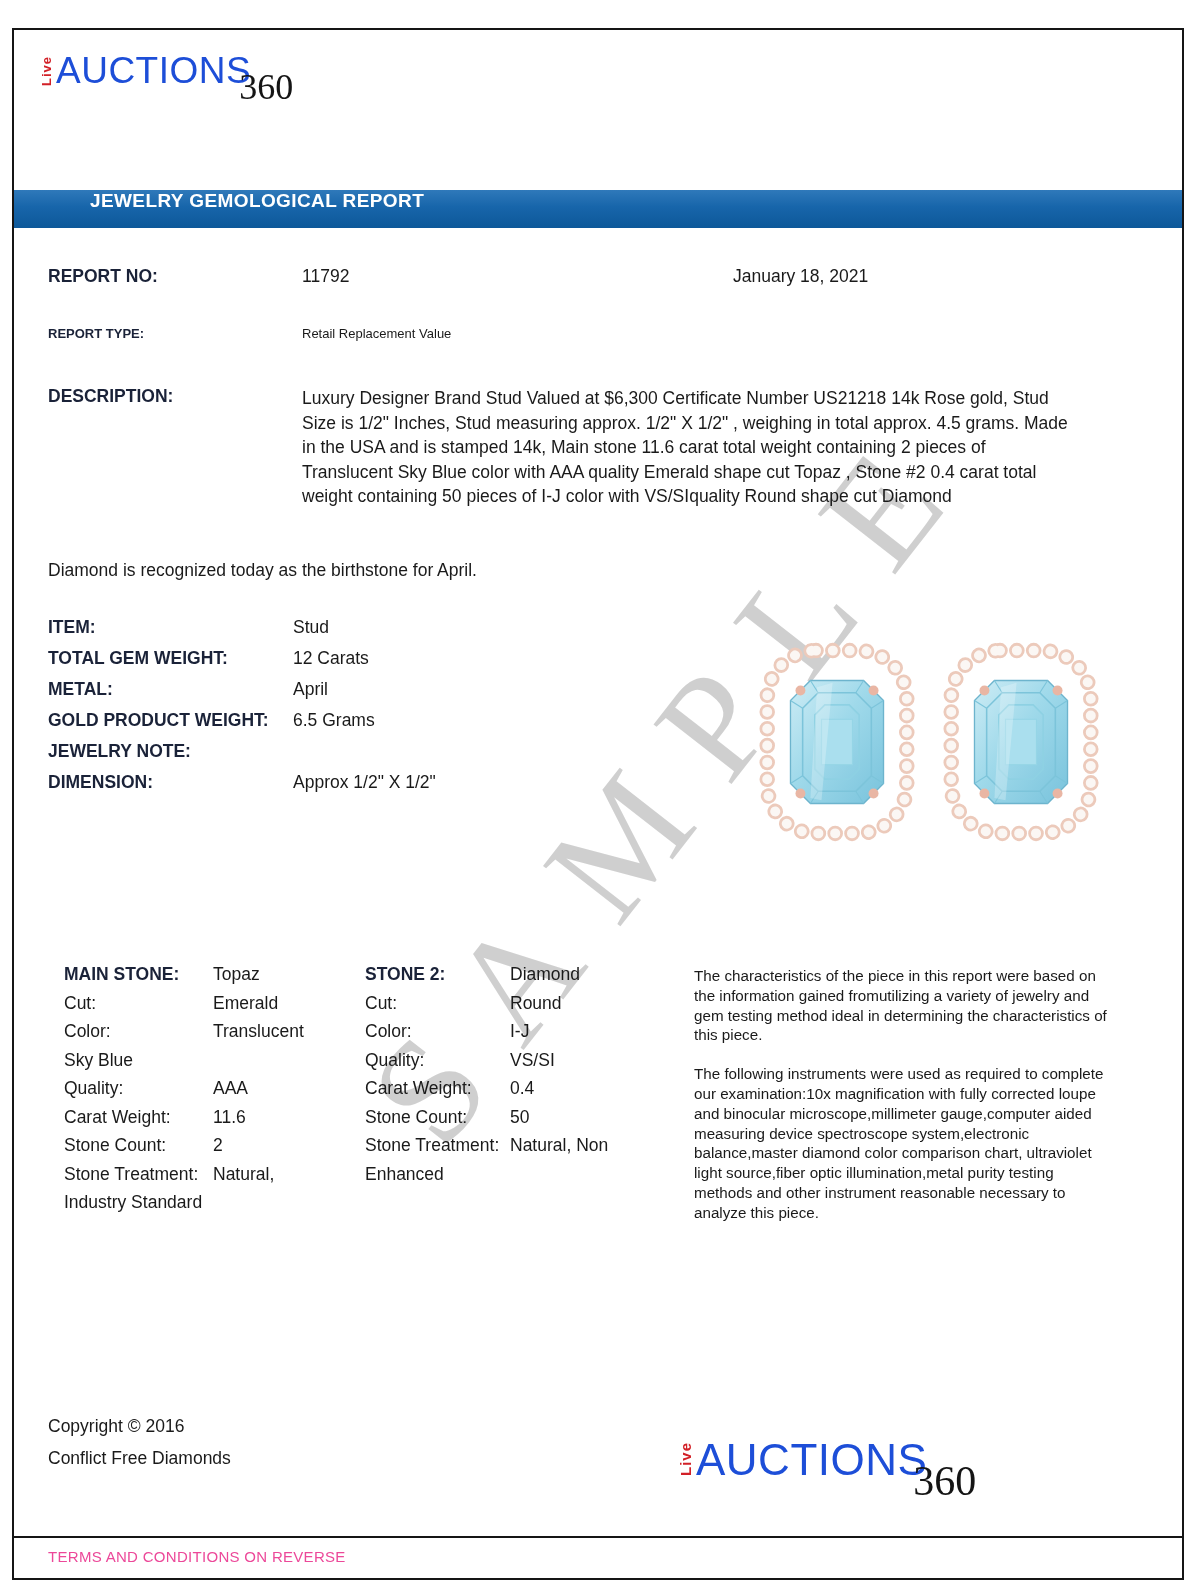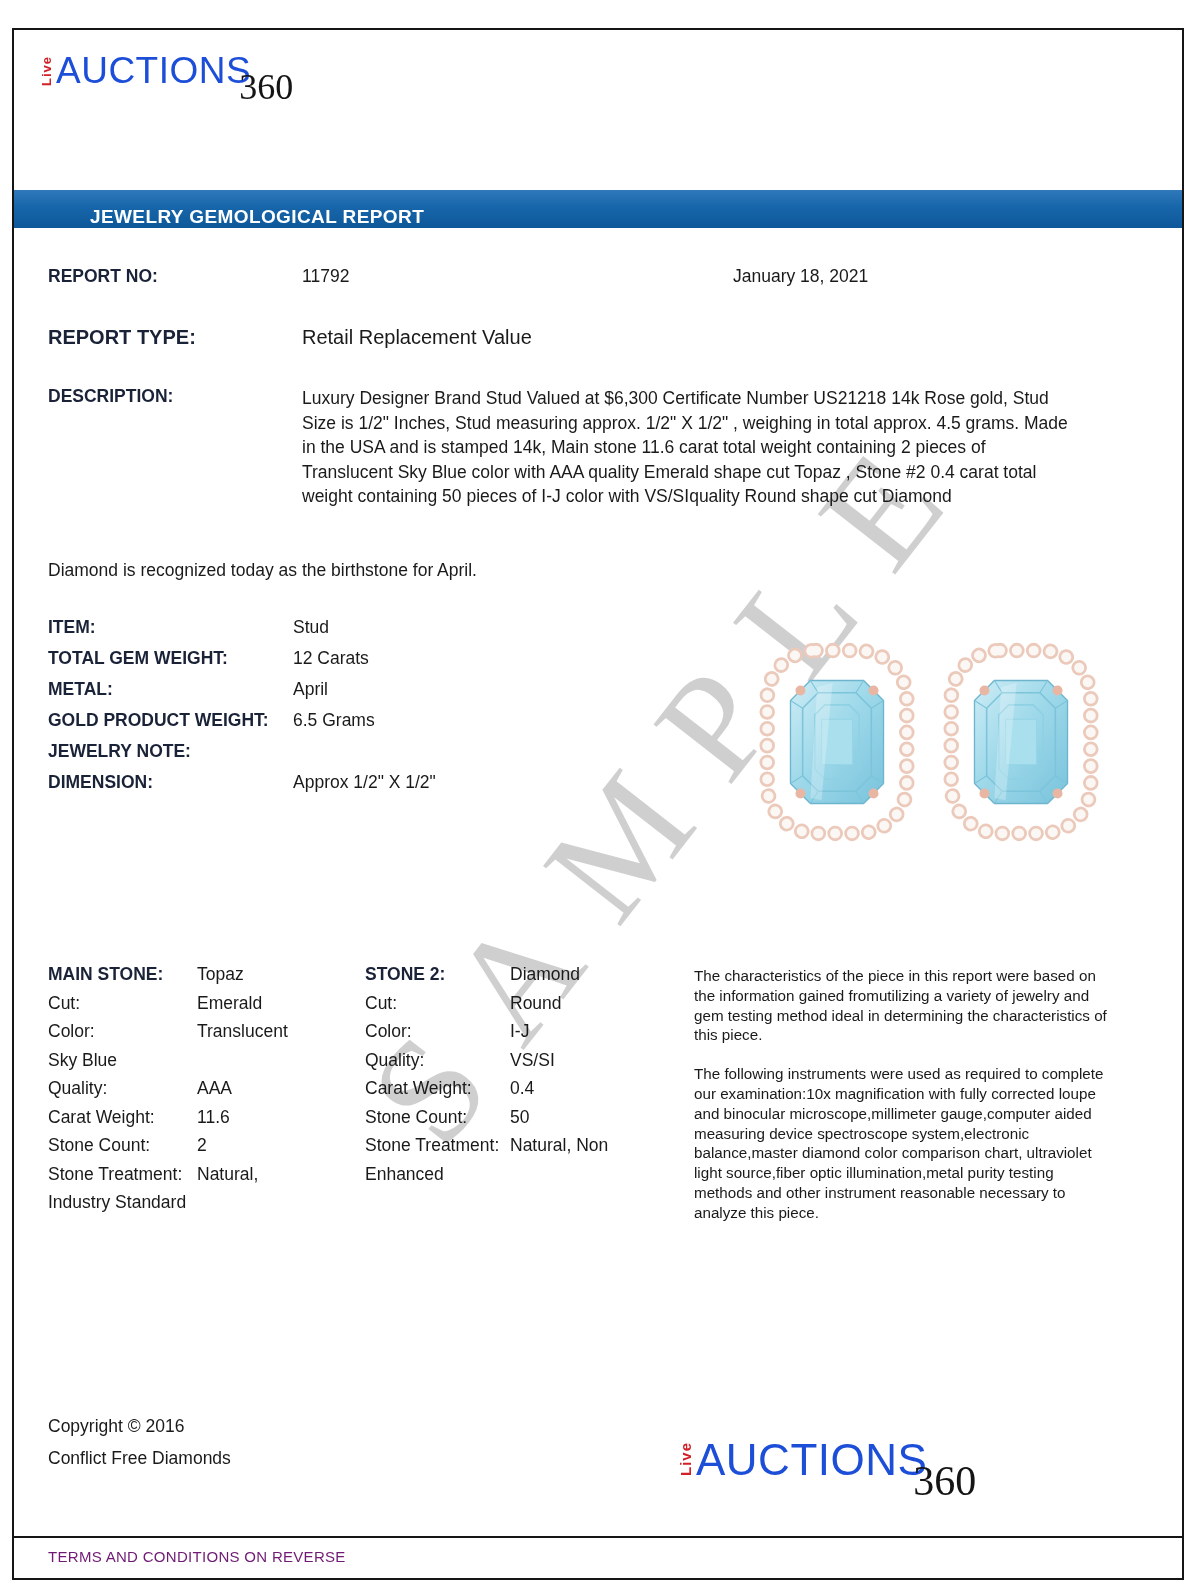--- a/index.html
+++ b/index.html
@@ -29,30 +29,30 @@
 
   .page-title {
     left:300px; top:58px; width:640px; text-align:center;
     font-family:"Liberation Serif", serif; font-size:41px; font-weight:700;
     color:#1e3d96; letter-spacing:1px;
   }
 
   .banner {
     left:14px; top:190px; width:1168px; height:38px;
     background:linear-gradient(180deg, #2f79ba 0%, #1765aa 45%, #0d5899 100%);
-    display:flex; align-items:flex-end;
+    display:flex; align-items:flex-start;
   }
   .banner-text { padding-left:76px; color:#ffffff; font-size:19px; font-weight:700; letter-spacing:0.4px; }
 
   .kv-label { font-weight:700; color:#1a2238; }
 
   .row-reportno { left:48px; top:266px; width:1110px; font-size:17.5px; }
   .lbl-w1 { display:inline-block; width:254px; }
   .val-w1 { display:inline-block; width:431px; }
-  .row-reporttype { left:48px; top:326px; width:1110px; font-size:20px; }
+  .row-reporttype { left:48px; top:326px; width:1110px; font-size:13px; }
 
   .desc-label { left:48px; top:386px; font-size:17.5px; }
   .desc-para  { left:302px; top:386px; width:778px; font-size:17.5px; line-height:24.6px; }
 
   .birthstone { left:48px; top:558px; font-size:17.5px; line-height:24.6px; }
 
   .item-rows { left:48px; top:617px; font-size:17.5px; }
   .item-row { margin-bottom:11px; line-height:20px; }
   .item-lbl { display:inline-block; width:245px; }
 
@@ -60,39 +60,39 @@
   .earring { width:178px; height:216px; }
 
   .watermark {
     position:absolute; left:670px; top:780px;
     transform:translate(-50%,-50%) rotate(-52deg);
     font-family:"Liberation Serif", serif; font-size:150px; letter-spacing:46px;
     color:#8f8f8f; opacity:0.42; white-space:nowrap; z-index:1; pointer-events:none;
   }
 
   .stone-col { position:absolute; z-index:2; top:960px; font-size:17.5px; line-height:28.5px; }
-  .col1 { left:48px; width:256px; }
+  .col1 { left:64px; width:256px; }
   .col2 { left:365px; width:274px; }
   .slbl1 { display:inline-block; width:149px; vertical-align:top; }
   .slbl2 { display:inline-block; width:145px; vertical-align:top; }
 
   .col3 { left:694px; top:966px; width:422px; font-size:15.2px; line-height:19.8px; }
   .col3 p { margin-bottom:19px; }
 
   .retail-line { left:680px; top:1288px; font-size:20px; font-weight:700; color:#111; }
 
   .copyright { left:48px; top:1416px; font-size:17.5px; }
   .conflict  { left:48px; top:1448px; font-size:17.5px; }
   .footer-logo { left:678px; top:1438px; }
 
   .terms-bar {
     position:absolute; left:12px; top:1538px; width:1172px; height:42px;
     border:2px solid #151515; border-top:none; background:#ffffff; z-index:2;
   }
-  .terms-text { padding-left:34px; font-size:15px; line-height:38px; color:#701a75; letter-spacing:0.3px; }
+  .terms-text { padding-left:34px; font-size:15px; line-height:38px; color:#ec4899; letter-spacing:0.3px; }
 </style>
 </head>
 <body>
 
 <div class="page">
   <div class="frame"></div>
 
   <div class="watermark">SAMPLE</div>
 
   <div class="abs logo" style="left:40px; top:52px;">

